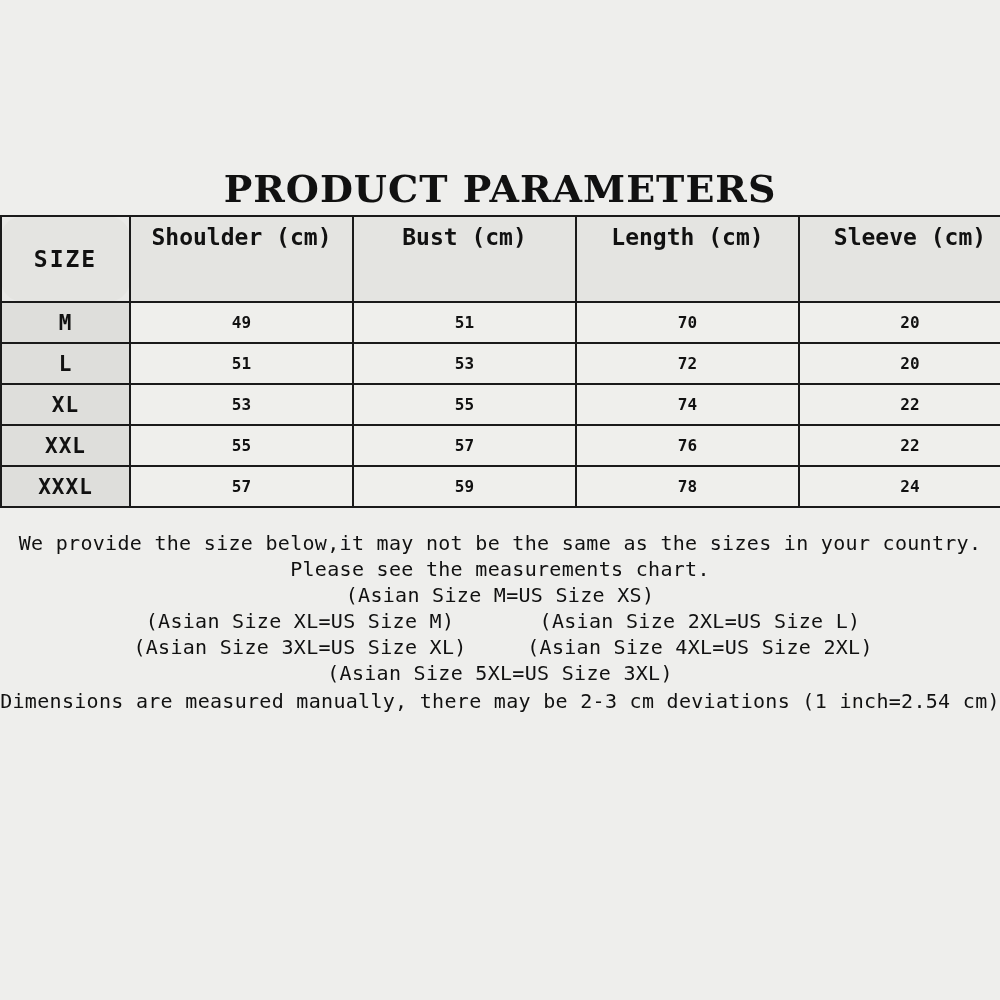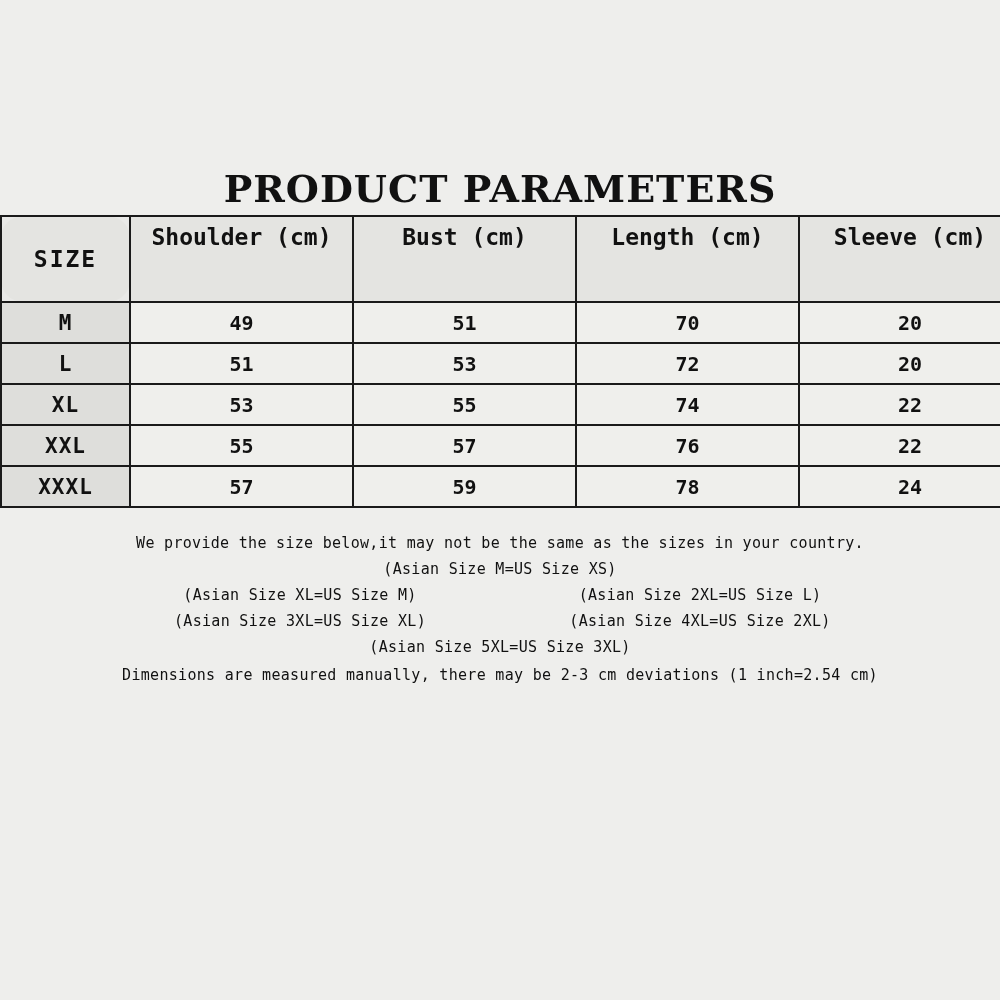--- a/index.html
+++ b/index.html
@@ -59,36 +59,36 @@
   th.size-head {
     font-size: 24px;
     font-weight: 700;
     vertical-align: middle !important;
     padding-top: 0 !important;
     letter-spacing: 2px;
     background: #dededb;
     border-radius: 22px;
   }
   table.params tbody td {
-    font-size: 20px;
+    font-size: 16px;
     font-weight: 700;
     height: 37px;
     background: #efefec;
   }
   table.params tbody td.size-cell {
     background: #dededb;
     font-size: 21px;
     letter-spacing: 1px;
   }
   .notes {
     padding: 22px 0 0 0;
     text-align: center;
     color: #111111;
     font-family: "DejaVu Sans Mono", monospace;
-    font-size: 15px;
+    font-size: 20px;
     line-height: 26px;
     letter-spacing: 0.3px;
   }
   .notes .line {
     white-space: pre;
   }
   .pair-row {
     display: flex;
     justify-content: center;
     align-items: baseline;
@@ -160,20 +160,21 @@
           <td>57</td>
           <td>59</td>
           <td>78</td>
           <td>24</td>
         </tr>
       </tbody>
     </table>
 
     <div class="notes">
       <div class="line single-row">We provide the size below,it may not be the same as the sizes in your country.</div>
+      <div class="line single-row">Please see the measurements chart.</div>
 
       <div class="pair-row">
         <div class="left">(Asian Size M=US Size XS)</div>
       </div>
       <div class="pair-row">
         <div class="left">(Asian Size XL=US Size M)</div>
         <div class="right">(Asian Size 2XL=US Size L)</div>
       </div>
       <div class="pair-row">
         <div class="left">(Asian Size 3XL=US Size XL)</div>

